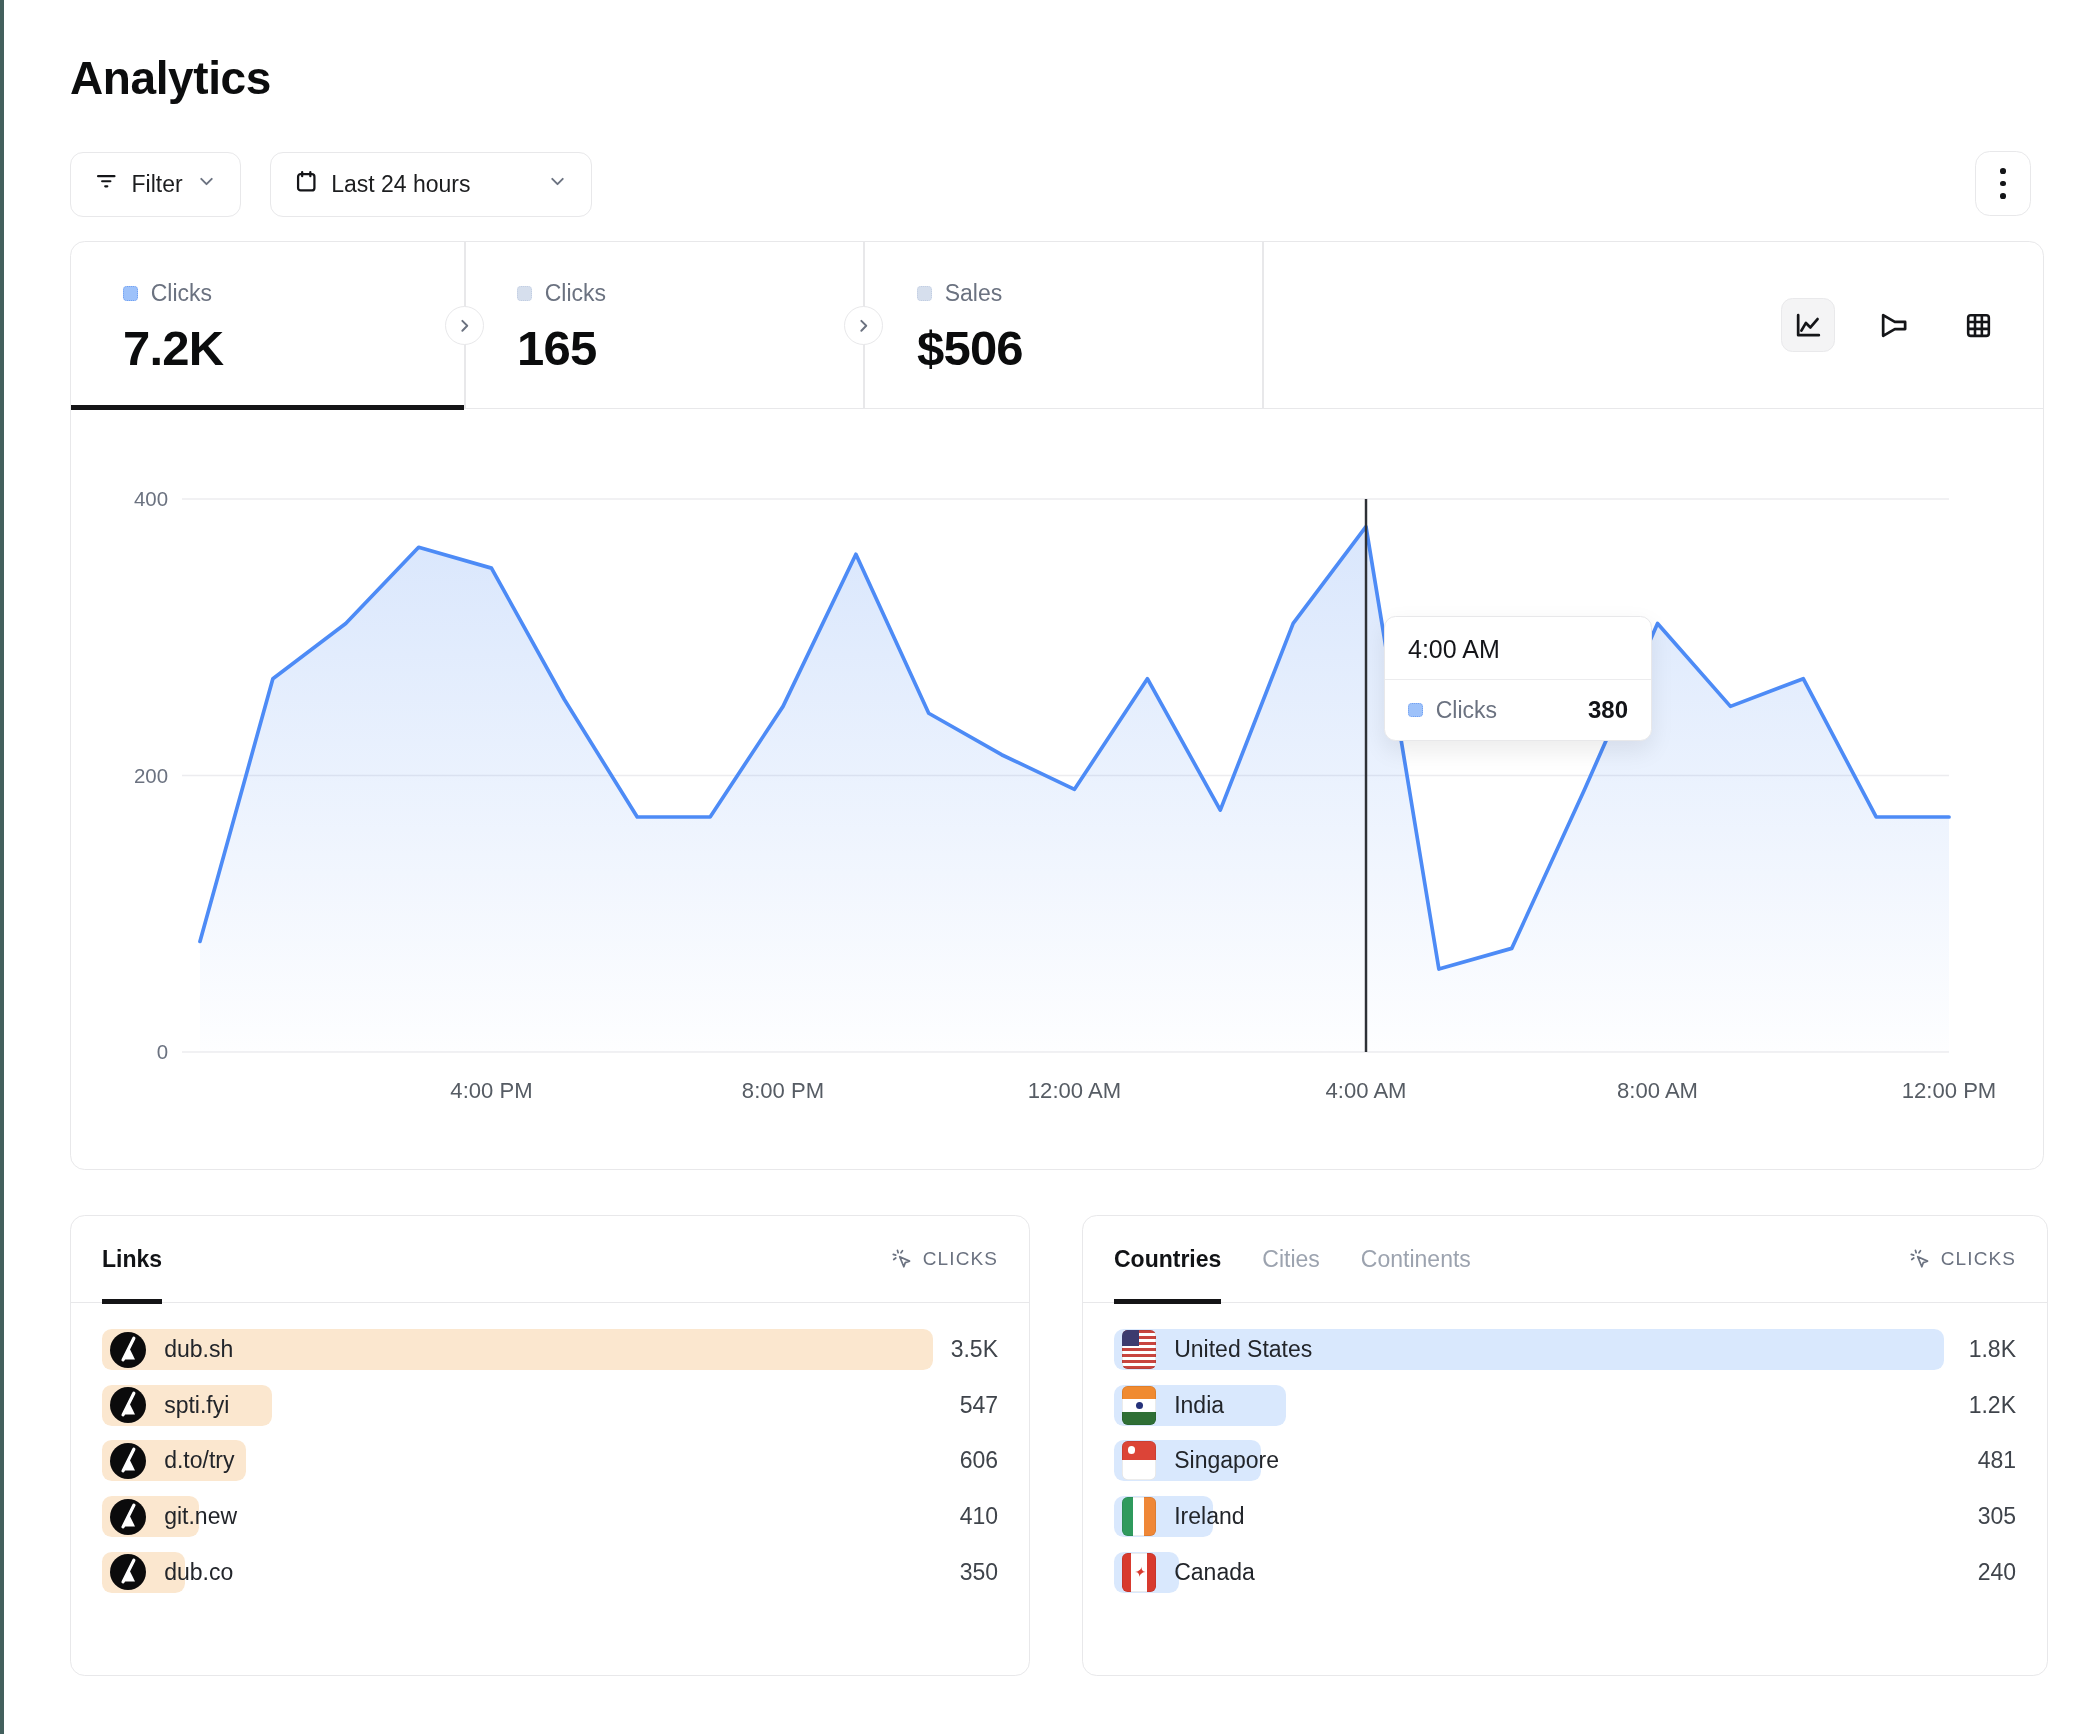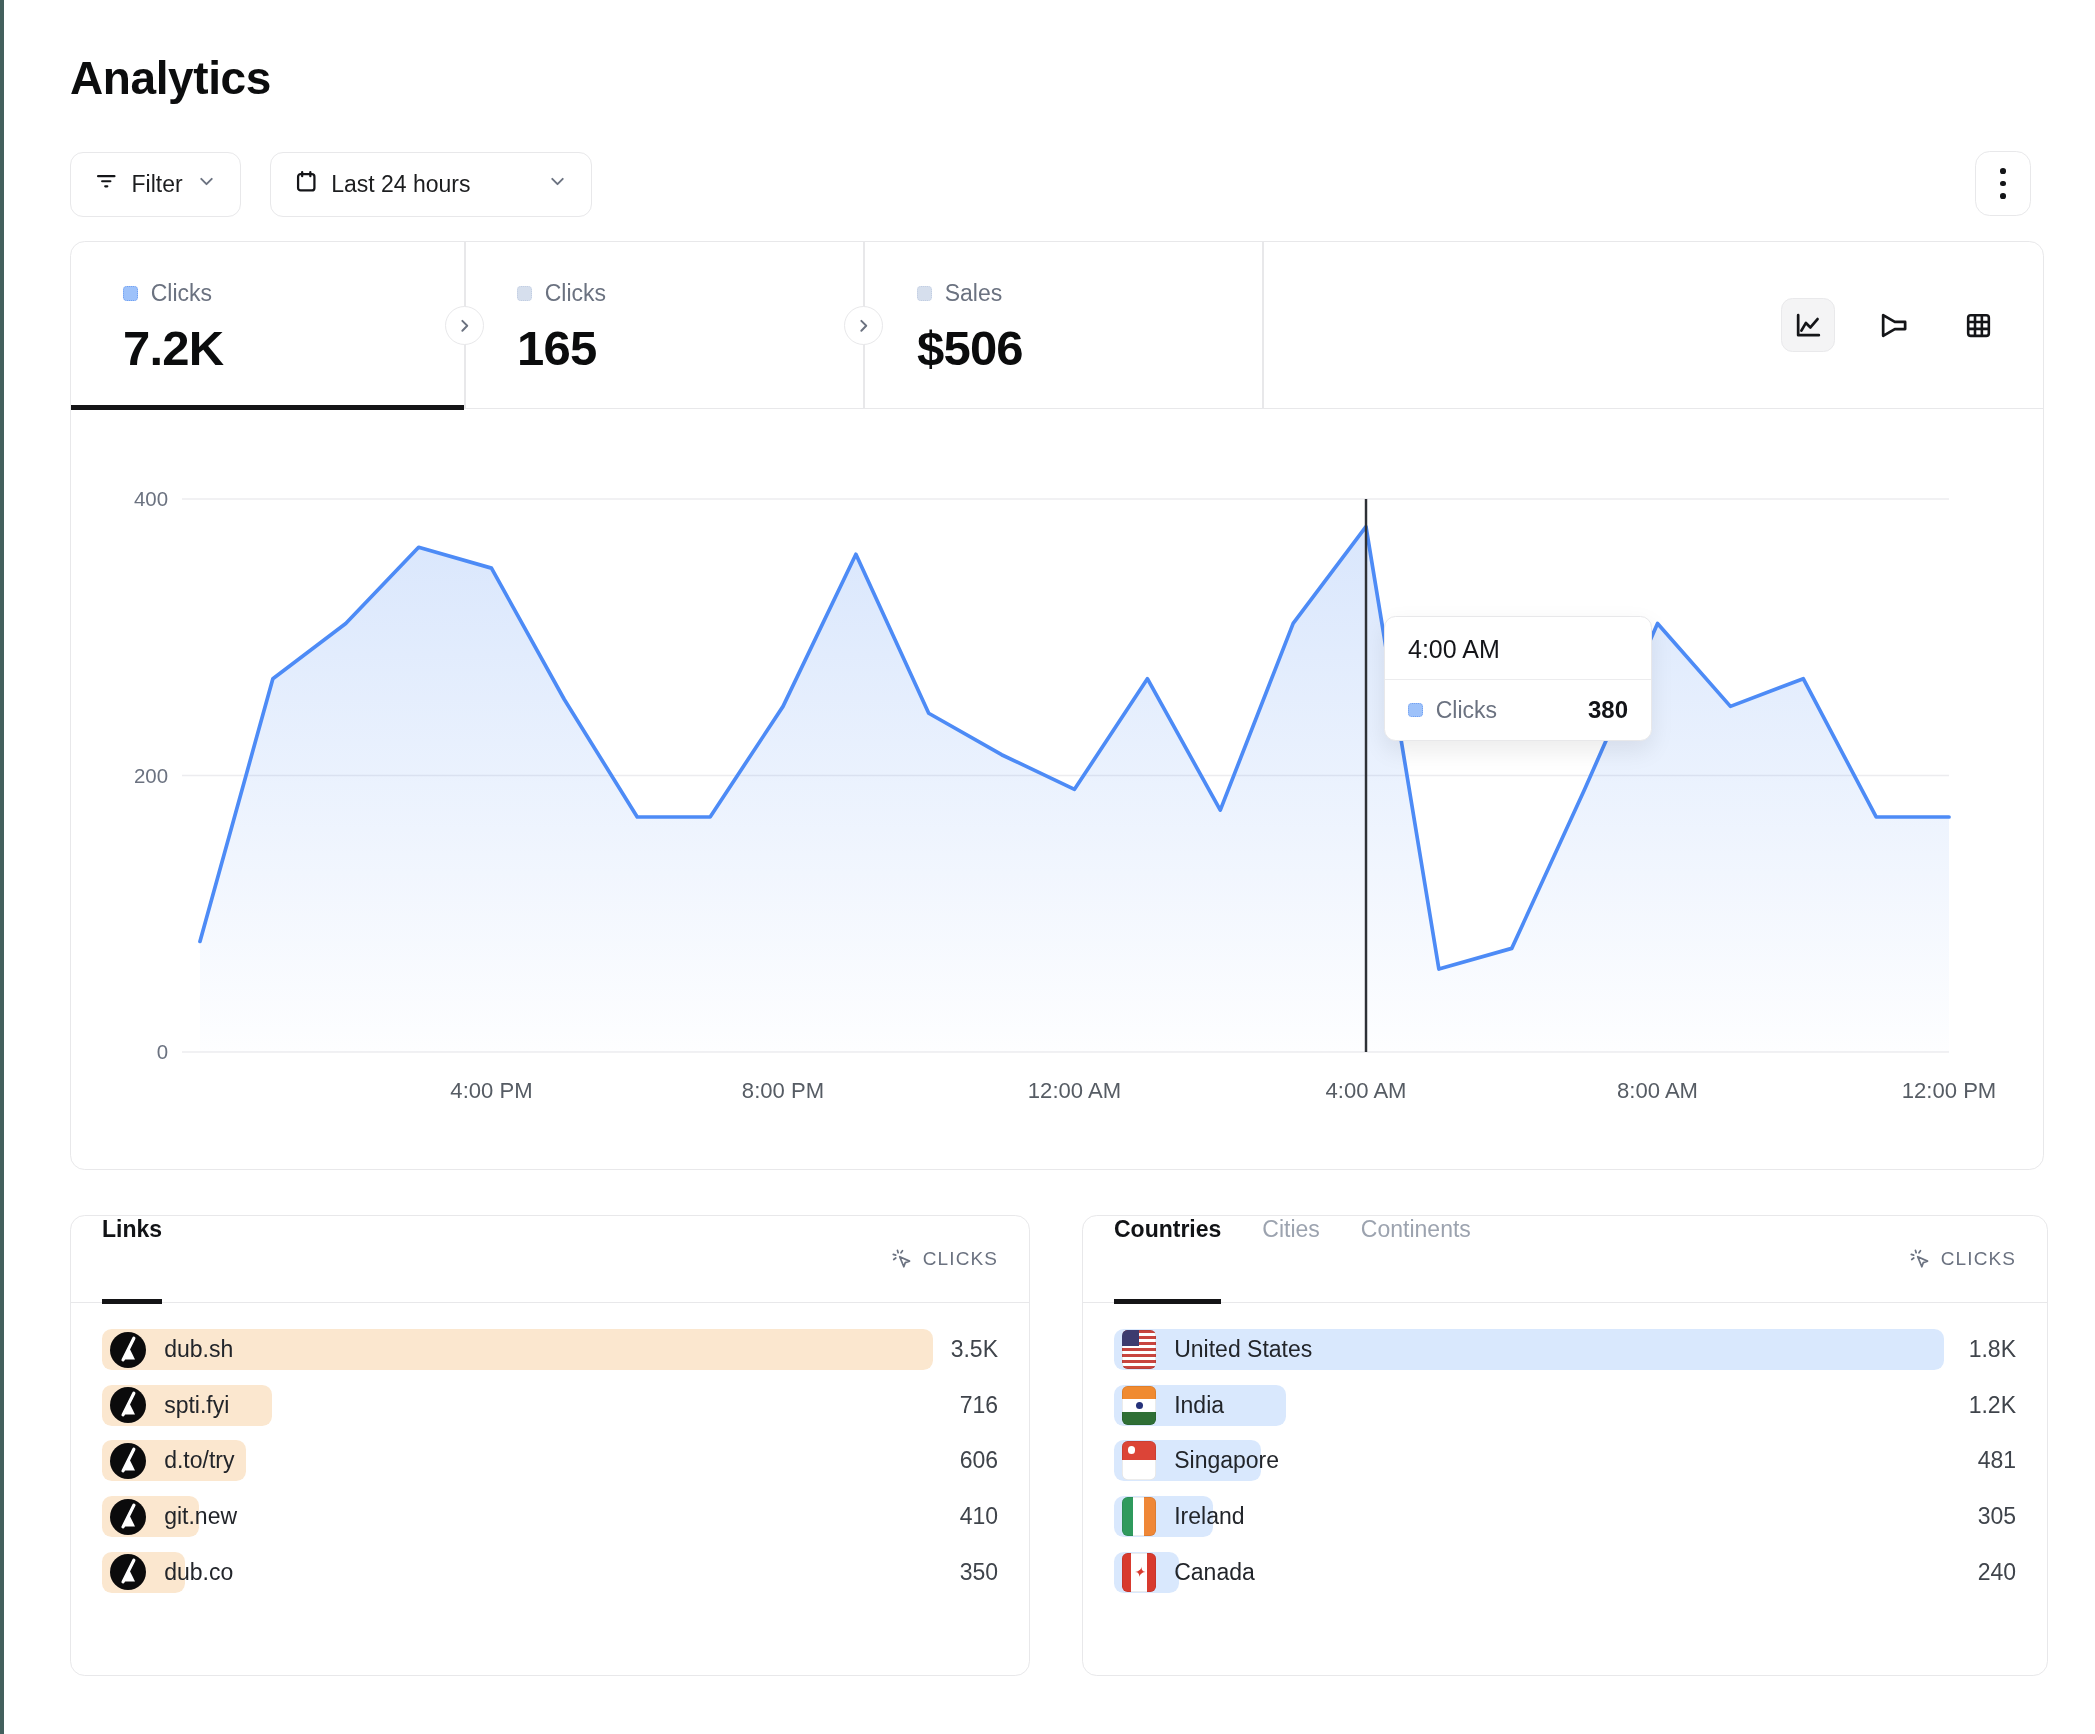--- a/index.html
+++ b/index.html
@@ -52,21 +52,21 @@
   .tt-label { color:#6b7280; font-size:23px; }
   .tt-value { margin-left:auto; font-size:24px; font-weight:700; color:#121317; }
 
   
   .panel { position:absolute; top:1215px; background:#fff; border:1.6px solid #e8e8ea; border-radius:14.7px; }
   .panel-links { left:70px; width:960px; height:461px; }
   .panel-countries { left:1082px; width:966px; height:461px; }
   .panel-head { position:relative; display:flex; align-items:center; height:87px; padding:0 31px;
     border-bottom:1.6px solid #e8e8ea; }
   .panel-tabs { display:flex; gap:41px; height:100%; align-items:center; }
-  .panel-tab { position:relative; height:100%; display:flex; align-items:flex-start; font-size:23px;
+  .panel-tab { position:relative; height:100%; display:flex; align-items:center; font-size:23px;
     color:#9ca3af; cursor:pointer; font-weight:400; }
   .panel-tab.active { color:#111316; font-weight:600; }
   .panel-tab.active::after { content:''; position:absolute; left:0; right:0; bottom:-1.6px; height:4.9px; background:#141416; }
   .metric-head { margin-left:auto; display:flex; align-items:center; gap:9.8px; color:#6b7280;
     font-size:19px; letter-spacing:1.1px; font-weight:500; }
   .rows { display:flex; flex-direction:column; gap:14.7px; padding:26px 31px; }
   .bar-row { position:relative; height:41px; display:flex; align-items:center; cursor:pointer; }
   .bar { position:absolute; left:0; top:0; bottom:0; border-radius:9.8px; }
   .row-content { position:relative; display:flex; align-items:center; gap:18px; padding-left:8.2px; z-index:1; }
   .row-label { font-size:23px; color:#22252a; }
@@ -257,21 +257,21 @@
         <div class="bar-row">
           <div class="bar" style="width: 170px; background: rgb(251, 231, 207);"></div>
           <div class="row-content">
             <svg class="logo-circle" viewBox="0 0 40 40">
               <circle cx="20" cy="20" r="20" fill="#0b0b0c"></circle>
               <path d="M26.5 7 L14.5 31" stroke="#ffffff" stroke-width="3.6" stroke-linecap="round"></path>
               <path d="M14 30.5 L20.8 16.5 L27.8 30.5 Z" fill="#ffffff"></path>
             </svg>
             <span class="row-label">spti.fyi</span>
           </div>
-          <span class="row-value">716</span>
+          <span class="row-value">547</span>
         </div>
         <div class="bar-row">
           <div class="bar" style="width: 144px; background: rgb(251, 231, 207);"></div>
           <div class="row-content">
             <svg class="logo-circle" viewBox="0 0 40 40">
               <circle cx="20" cy="20" r="20" fill="#0b0b0c"></circle>
               <path d="M26.5 7 L14.5 31" stroke="#ffffff" stroke-width="3.6" stroke-linecap="round"></path>
               <path d="M14 30.5 L20.8 16.5 L27.8 30.5 Z" fill="#ffffff"></path>
             </svg>
             <span class="row-label">d.to/try</span>

